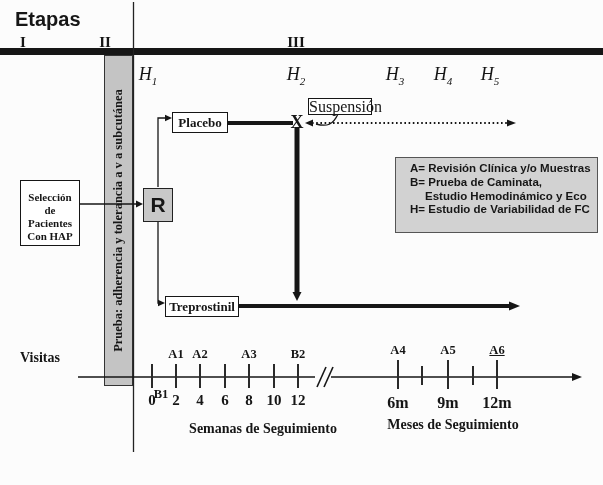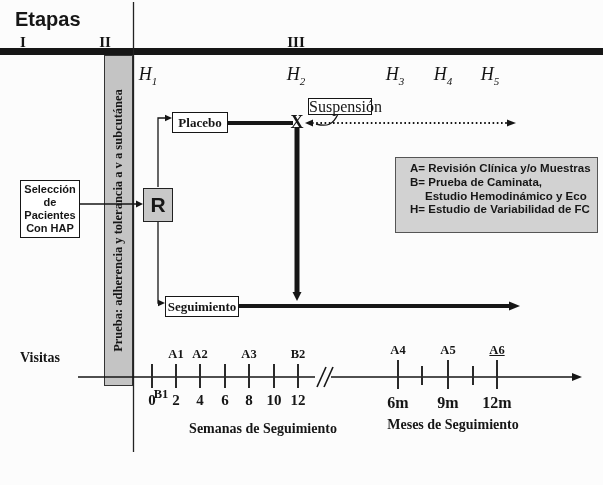--- a/index.html
+++ b/index.html
@@ -8,21 +8,21 @@
   #lines{position:absolute;left:0;top:0;z-index:1;}
   .txt{position:absolute;z-index:2;}
   .title{left:15px;top:8px;font-family:"Liberation Sans",sans-serif;font-weight:bold;font-size:20px;}
   .numeral{top:34px;font-size:15px;font-weight:bold;text-align:center;width:30px;}
   .h-marker{position:absolute;top:64px;font-size:18px;width:34px;text-align:center;z-index:2;font-style:italic;}
   .h-marker sub{font-size:11px;}
   .rotated{left:-47px;top:206px;width:330px;height:29px;line-height:29px;text-align:center;
            transform:rotate(-90deg);font-weight:bold;font-size:12.5px;z-index:2;}
   .box{position:absolute;background:#fff;border:1.3px solid #161616;text-align:center;z-index:2;}
   .sel-box{left:20px;top:180px;width:58px;height:54px;border-width:1.5px;
-           font-family:Liberation Sans, sans-serif;font-weight:bold;font-size:11px;line-height:13px;padding-top:2px;}
+           font-family:Liberation Serif, serif;font-weight:bold;font-size:11px;line-height:13px;padding-top:10px;}
   .r-box{left:143px;top:188px;width:28px;height:32px;background:#c8c8c8;border:1.7px solid #222;
          font-family:"Liberation Sans",sans-serif;font-weight:bold;font-size:21px;line-height:31px;}
   .placebo-box{left:172px;top:112px;width:54px;height:19px;font-weight:bold;font-size:13px;line-height:19px;}
   .trep-box{left:165px;top:296px;width:72px;height:19px;font-weight:bold;font-size:13px;line-height:19px;}
   .susp-box{left:308px;top:98px;width:62px;height:15px;border-width:1px;font-size:16px;line-height:15px;}
   .x-marker{left:289px;top:112px;width:16px;text-align:center;font-weight:bold;font-size:18px;z-index:3;}
   .legend{left:395px;top:157px;width:187px;height:70px;background:#d2d2d2;border:1px solid #555;
           font-family:"Liberation Sans",sans-serif;font-weight:bold;font-size:11.5px;line-height:13.8px;
           padding:4px 0 0 14px;z-index:2;position:absolute;}
   .legend .indent{padding-left:15px;}
@@ -98,21 +98,21 @@
 
   <div class="box sel-box">
     <div>Selección</div>
     <div>de</div>
     <div>Pacientes</div>
     <div>Con HAP</div>
   </div>
 
   <div class="box r-box">R</div>
   <div class="box placebo-box">Placebo</div>
-  <div class="box trep-box">Seguimiento</div>
+  <div class="box trep-box">Treprostinil</div>
   <div class="box susp-box">Suspensión</div>
   <div class="txt x-marker">X</div>
 
   <div class="legend">
       <div class="">A= Revisión Clínica y/o Muestras</div>
       <div class="">B= Prueba de Caminata,</div>
       <div class="indent">Estudio Hemodinámico y Eco</div>
       <div class="">H= Estudio de Variabilidad de FC</div>
     </div>
 

